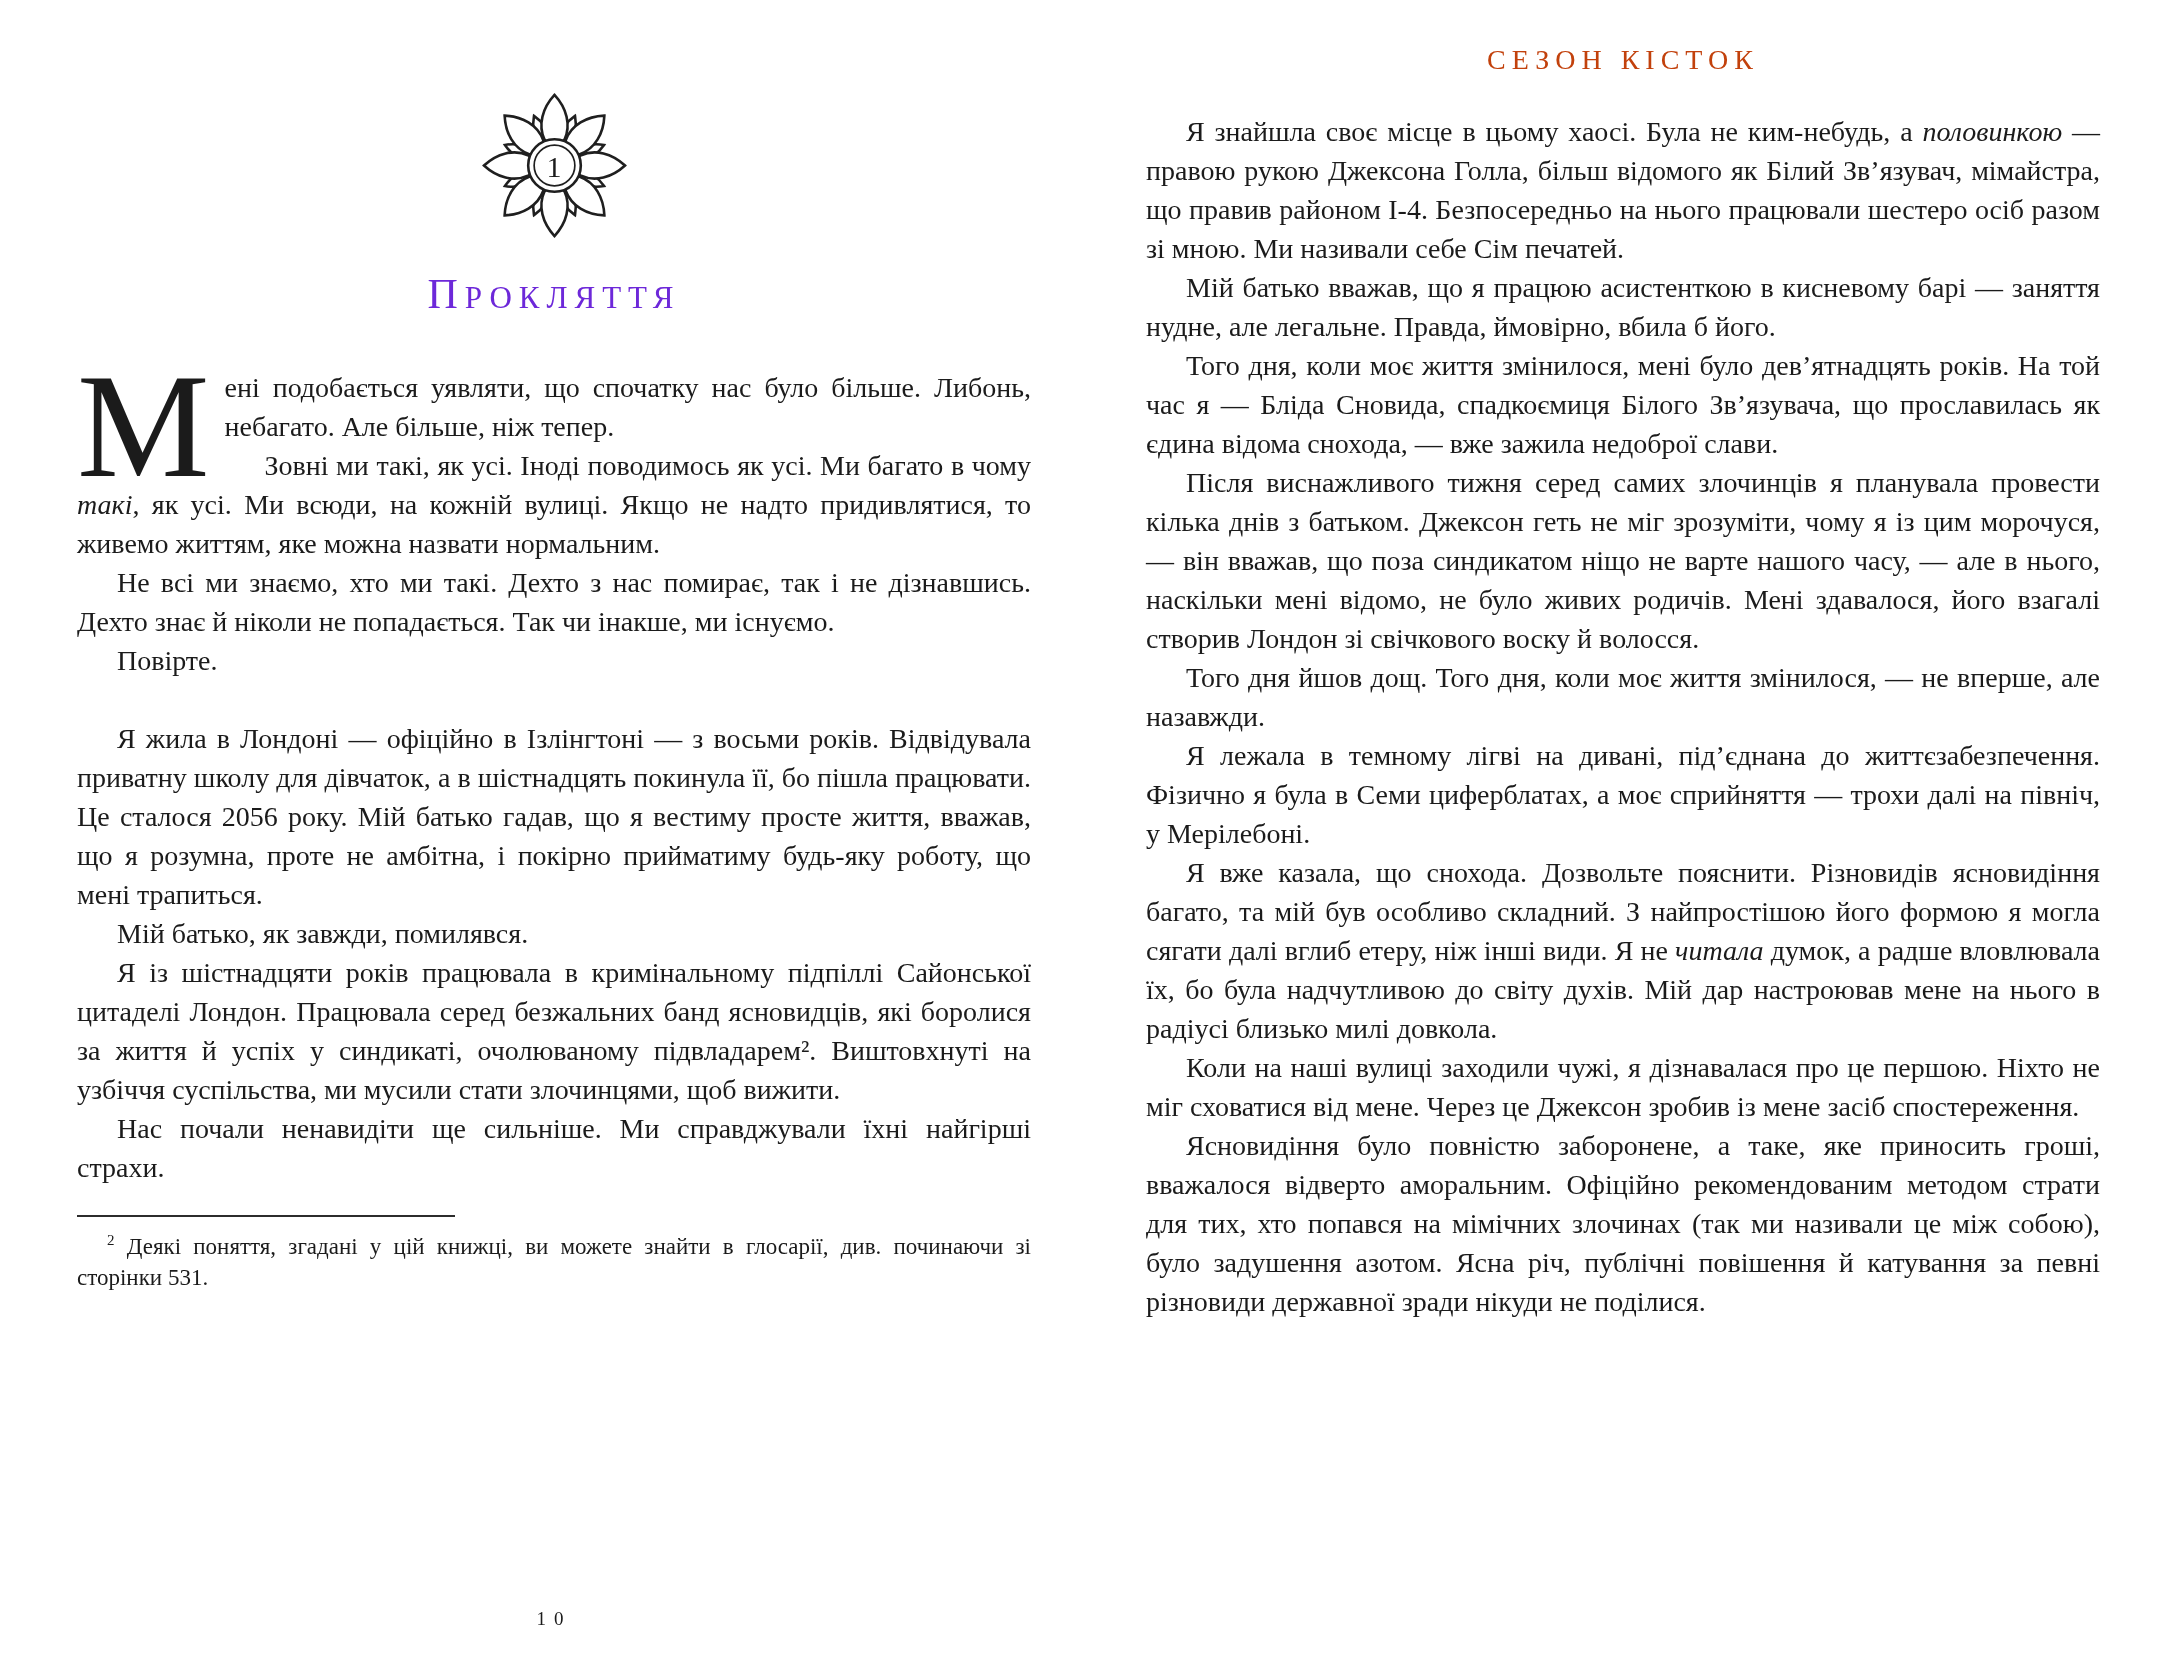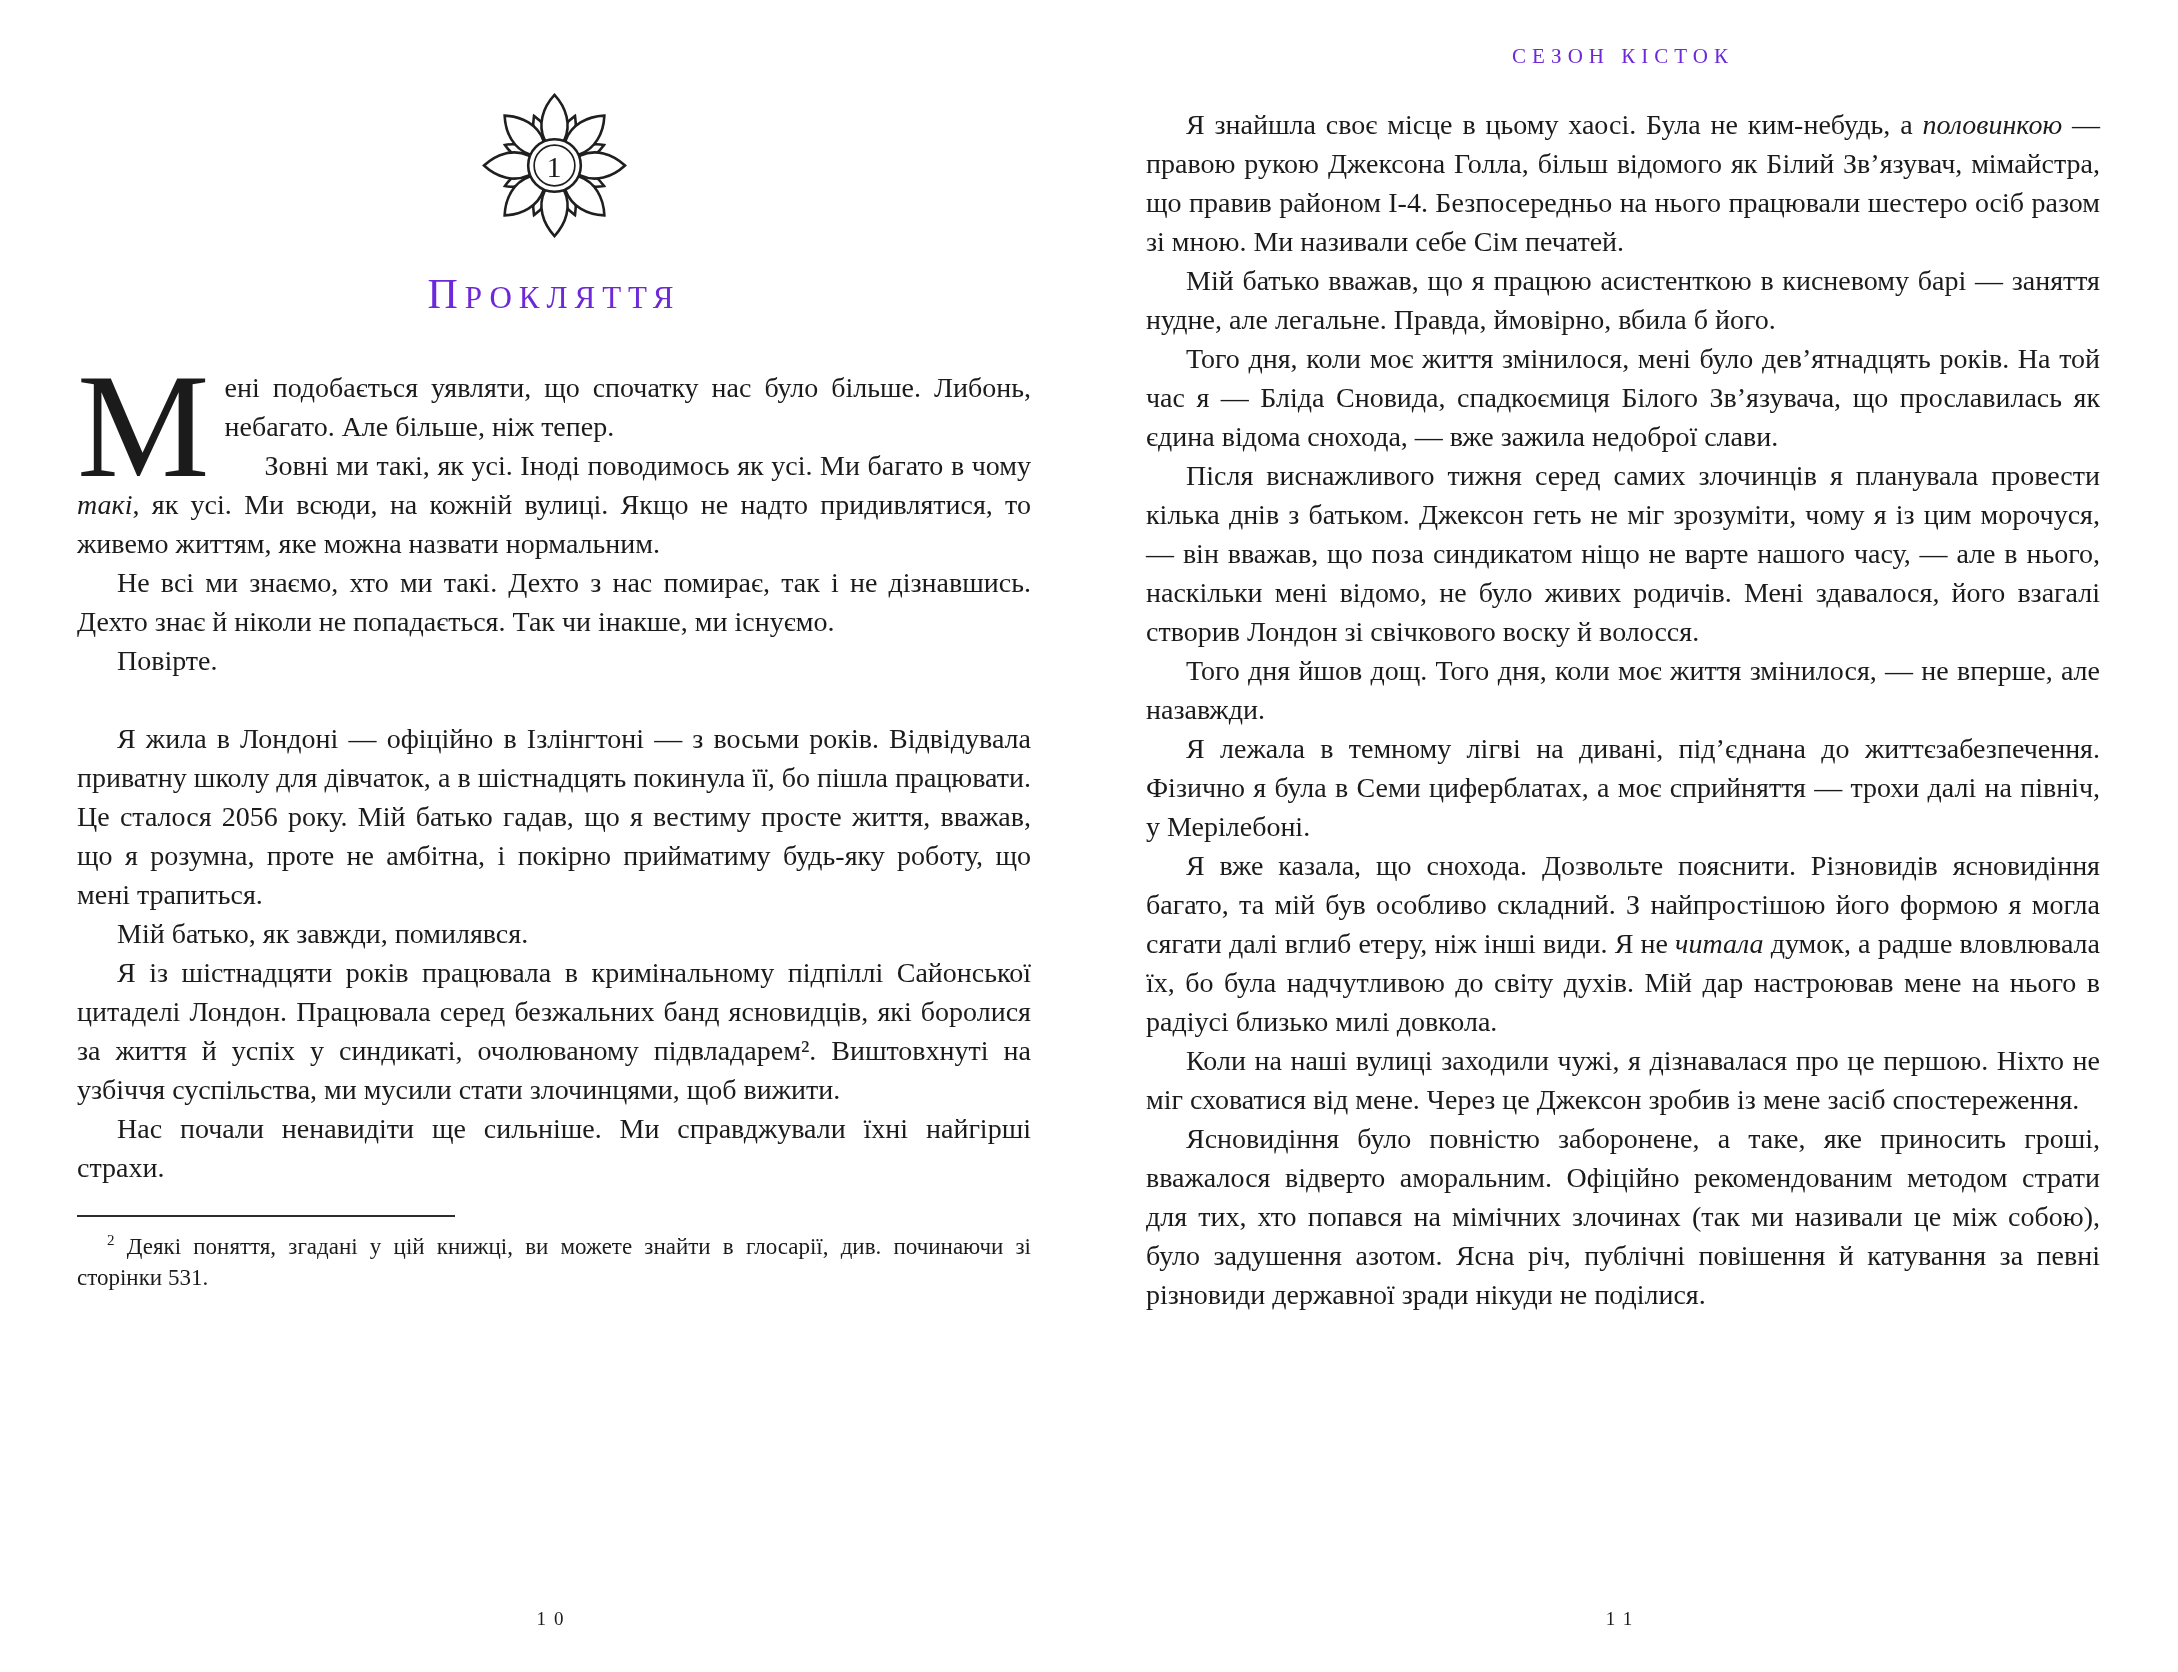--- a/index.html
+++ b/index.html
@@ -26,21 +26,21 @@
   }
 
   .chapter-title {
     margin: 30px 0 0 0; text-align: center; font-weight: normal;
     font-size: 31px; letter-spacing: 7px; color: #6d28d9;
   }
   .chapter-title .initial { font-size: 42px; }
 
   .running-head {
     margin-top: 44px; text-align: center;
-    font-size: 21px; letter-spacing: 6px; color: #6d28d9;
+    font-size: 28px; letter-spacing: 6px; color: #c2410c;
   }
 
   .body-text {
     margin-top: 50px; font-size: 28px; line-height: 39px;
     text-align: justify; hyphens: auto;
   }
   .page--right .body-text { margin-top: 36px; }
   .body-text p { margin: 0; text-indent: 40px; font-family: Liberation Serif, serif; }
   .body-text p.no-indent { text-indent: 0; }
   .body-text p.space-before { margin-top: 39px; }
@@ -130,15 +130,14 @@
       <p><span>Мій батько вважав, що я працюю асистенткою в кисневому барі — заняття нудне, але легальне. Правда, ймовірно, вбила б його.</span></p>
       <p><span>Того дня, коли моє життя змінилося, мені було дев’ятнадцять років. На той час я — Бліда Сновида, спадкоємиця Білого Зв’язувача, що прославилась як єдина відома снохода, — вже зажила недоброї слави.</span></p>
       <p><span>Після виснажливого тижня серед самих злочинців я планувала провести кілька днів з батьком. Джексон геть не міг зрозуміти, чому я із цим морочуся, — він вважав, що поза синдикатом ніщо не варте нашого часу, — але в нього, наскільки мені відомо, не було живих родичів. Мені здавалося, його взагалі створив Лондон зі свічкового воску й волосся.</span></p>
       <p><span>Того дня йшов дощ. Того дня, коли моє життя змінилося, — не вперше, але назавжди.</span></p>
       <p><span>Я лежала в темному лігві на дивані, під’єднана до життєзабезпечення. Фізично я була в Семи циферблатах, а моє сприйняття — трохи далі на північ, у Мерілебоні.</span></p>
       <p><span>Я вже казала, що снохода. Дозвольте пояснити. Різновидів ясновидіння багато, та мій був особливо складний. З найпростішою його формою я могла сягати далі вглиб етеру, ніж інші види. Я не </span><em>читала</em><span> думок, а радше вловлювала їх, бо була надчутливою до світу духів. Мій дар настроював мене на нього в радіусі близько милі довкола.</span></p>
       <p><span>Коли на наші вулиці заходили чужі, я дізнавалася про це першою. Ніхто не міг сховатися від мене. Через це Джексон зробив із мене засіб спостереження.</span></p>
       <p><span>Ясновидіння було повністю заборонене, а таке, яке приносить гроші, вважалося відверто аморальним. Офіційно рекомендованим методом страти для тих, хто попався на мімічних злочинах (так ми називали це між собою), було задушення азотом. Ясна річ, публічні повішення й катування за певні різновиди державної зради нікуди не поділися.</span></p>
     </div>
 
-  <div class="folio">11</div>
 </div>
 
 
 </body></html>

